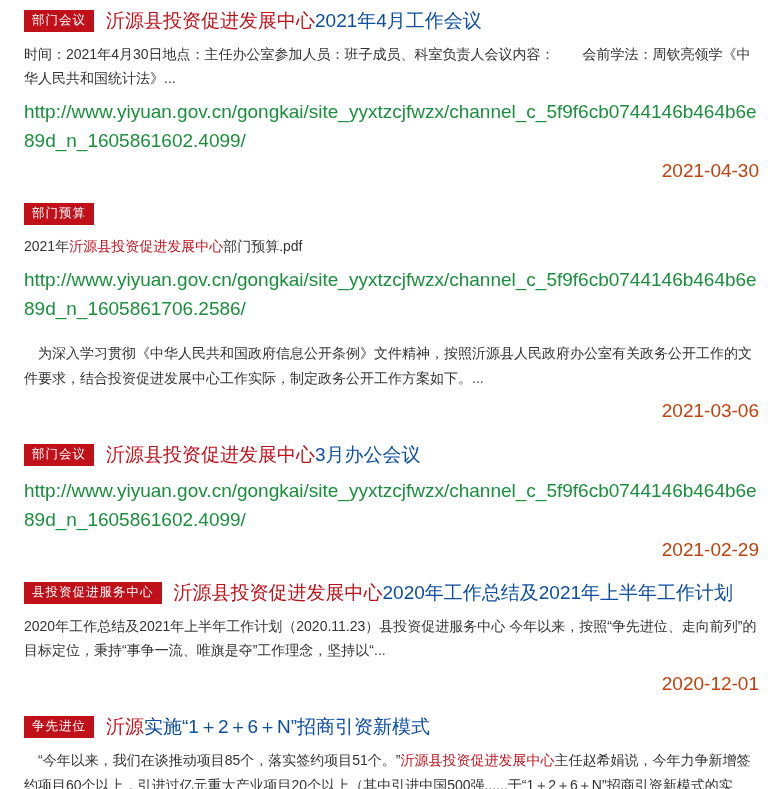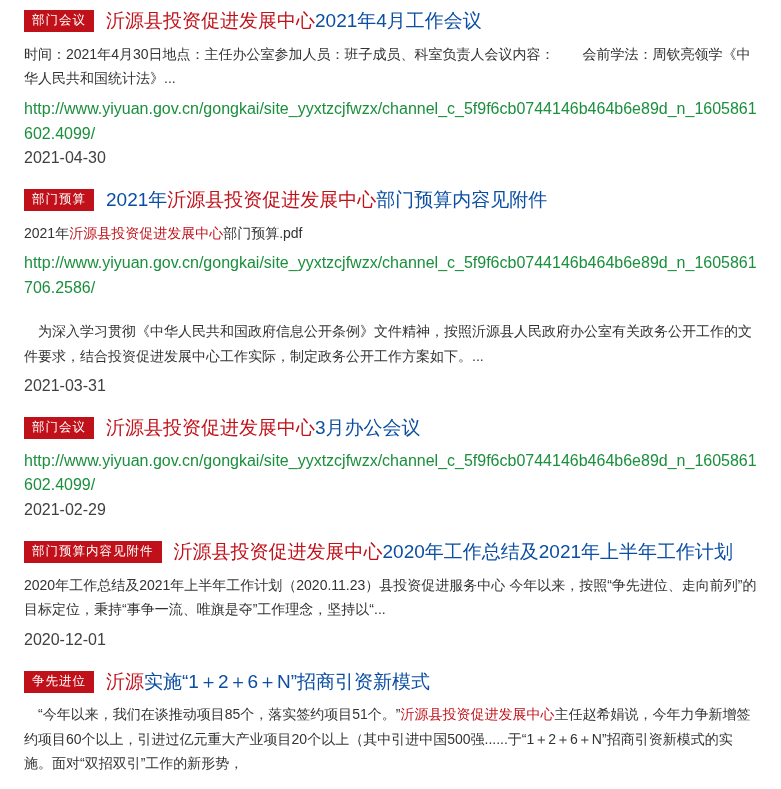--- a/index.html
+++ b/index.html
@@ -53,31 +53,32 @@
     font-size: 14px;
     line-height: 1.75;
     margin: 0 0 6px 0;
     word-break: break-all;
   }
   .snippet .hl {
     color: #c0111a;
   }
   .meta {
     color: #1a8f3c;
-    font-size: 16px;
+    font-size: 19px;
     line-height: 1.55;
     word-break: break-all;
   }
   .meta .url {
     color: #1a8f3c;
     text-decoration: none;
   }
   .meta .date {
     display: block;
-    color: #404040;
+    color: #c2410c;
+    text-align: right;
   }
 </style>
 </head>
 <body>
 
 <div class="results">
 
   <div class="result-item">
     <div class="title-row">
       <span class="tag">部门会议</span>
@@ -86,49 +87,48 @@
     <div class="snippet"><span>时间：2021年4月30日地点：主任办公室参加人员：班子成员、科室负责人会议内容：　　会前学法：周钦亮领学《中华人民共和国统计法》...</span></div>
     <div class="meta">
       <a class="url" href="#">http://www.yiyuan.gov.cn/gongkai/site_yyxtzcjfwzx/channel_c_5f9f6cb0744146b464b6e89d_n_1605861602.4099/</a>
       <span class="date">2021-04-30</span>
     </div>
   </div>
 
   <div class="result-item">
     <div class="title-row">
       <span class="tag">部门预算</span>
-      <a class="title" href="#"><span>2021年</span><span class="hl">沂源县投资促进发展中心</span><span>部门预算内容见附件</span></a>
     </div>
     <div class="snippet"><span>2021年</span><span class="hl">沂源县投资促进发展中心</span><span>部门预算.pdf</span></div>
     <div class="meta">
       <a class="url" href="#">http://www.yiyuan.gov.cn/gongkai/site_yyxtzcjfwzx/channel_c_5f9f6cb0744146b464b6e89d_n_1605861706.2586/</a>
     </div>
   </div>
 
   <div class="result-item">
     <div class="snippet"><span>　为深入学习贯彻《中华人民共和国政府信息公开条例》文件精神，按照沂源县人民政府办公室有关政务公开工作的文件要求，结合投资促进发展中心工作实际，制定政务公开工作方案如下。...</span></div>
     <div class="meta">
-      <span class="date">2021-03-31</span>
+      <span class="date">2021-03-06</span>
     </div>
   </div>
 
   <div class="result-item">
     <div class="title-row">
       <span class="tag">部门会议</span>
       <a class="title" href="#"><span class="hl">沂源县投资促进发展中心</span><span>3月办公会议</span></a>
     </div>
     <div class="meta">
       <a class="url" href="#">http://www.yiyuan.gov.cn/gongkai/site_yyxtzcjfwzx/channel_c_5f9f6cb0744146b464b6e89d_n_1605861602.4099/</a>
       <span class="date">2021-02-29</span>
     </div>
   </div>
 
   <div class="result-item">
     <div class="title-row">
-      <span class="tag">部门预算内容见附件</span>
+      <span class="tag">县投资促进服务中心</span>
       <a class="title" href="#"><span class="hl">沂源县投资促进发展中心</span><span>2020年工作总结及2021年上半年工作计划</span></a>
     </div>
     <div class="snippet"><span>2020年工作总结及2021年上半年工作计划（2020.11.23）县投资促进服务中心 今年以来，按照“争先进位、走向前列”的目标定位，秉持“事争一流、唯旗是夺”工作理念，坚持以“...</span></div>
     <div class="meta">
       <span class="date">2020-12-01</span>
     </div>
   </div>
 
   <div class="result-item">
     <div class="title-row">

